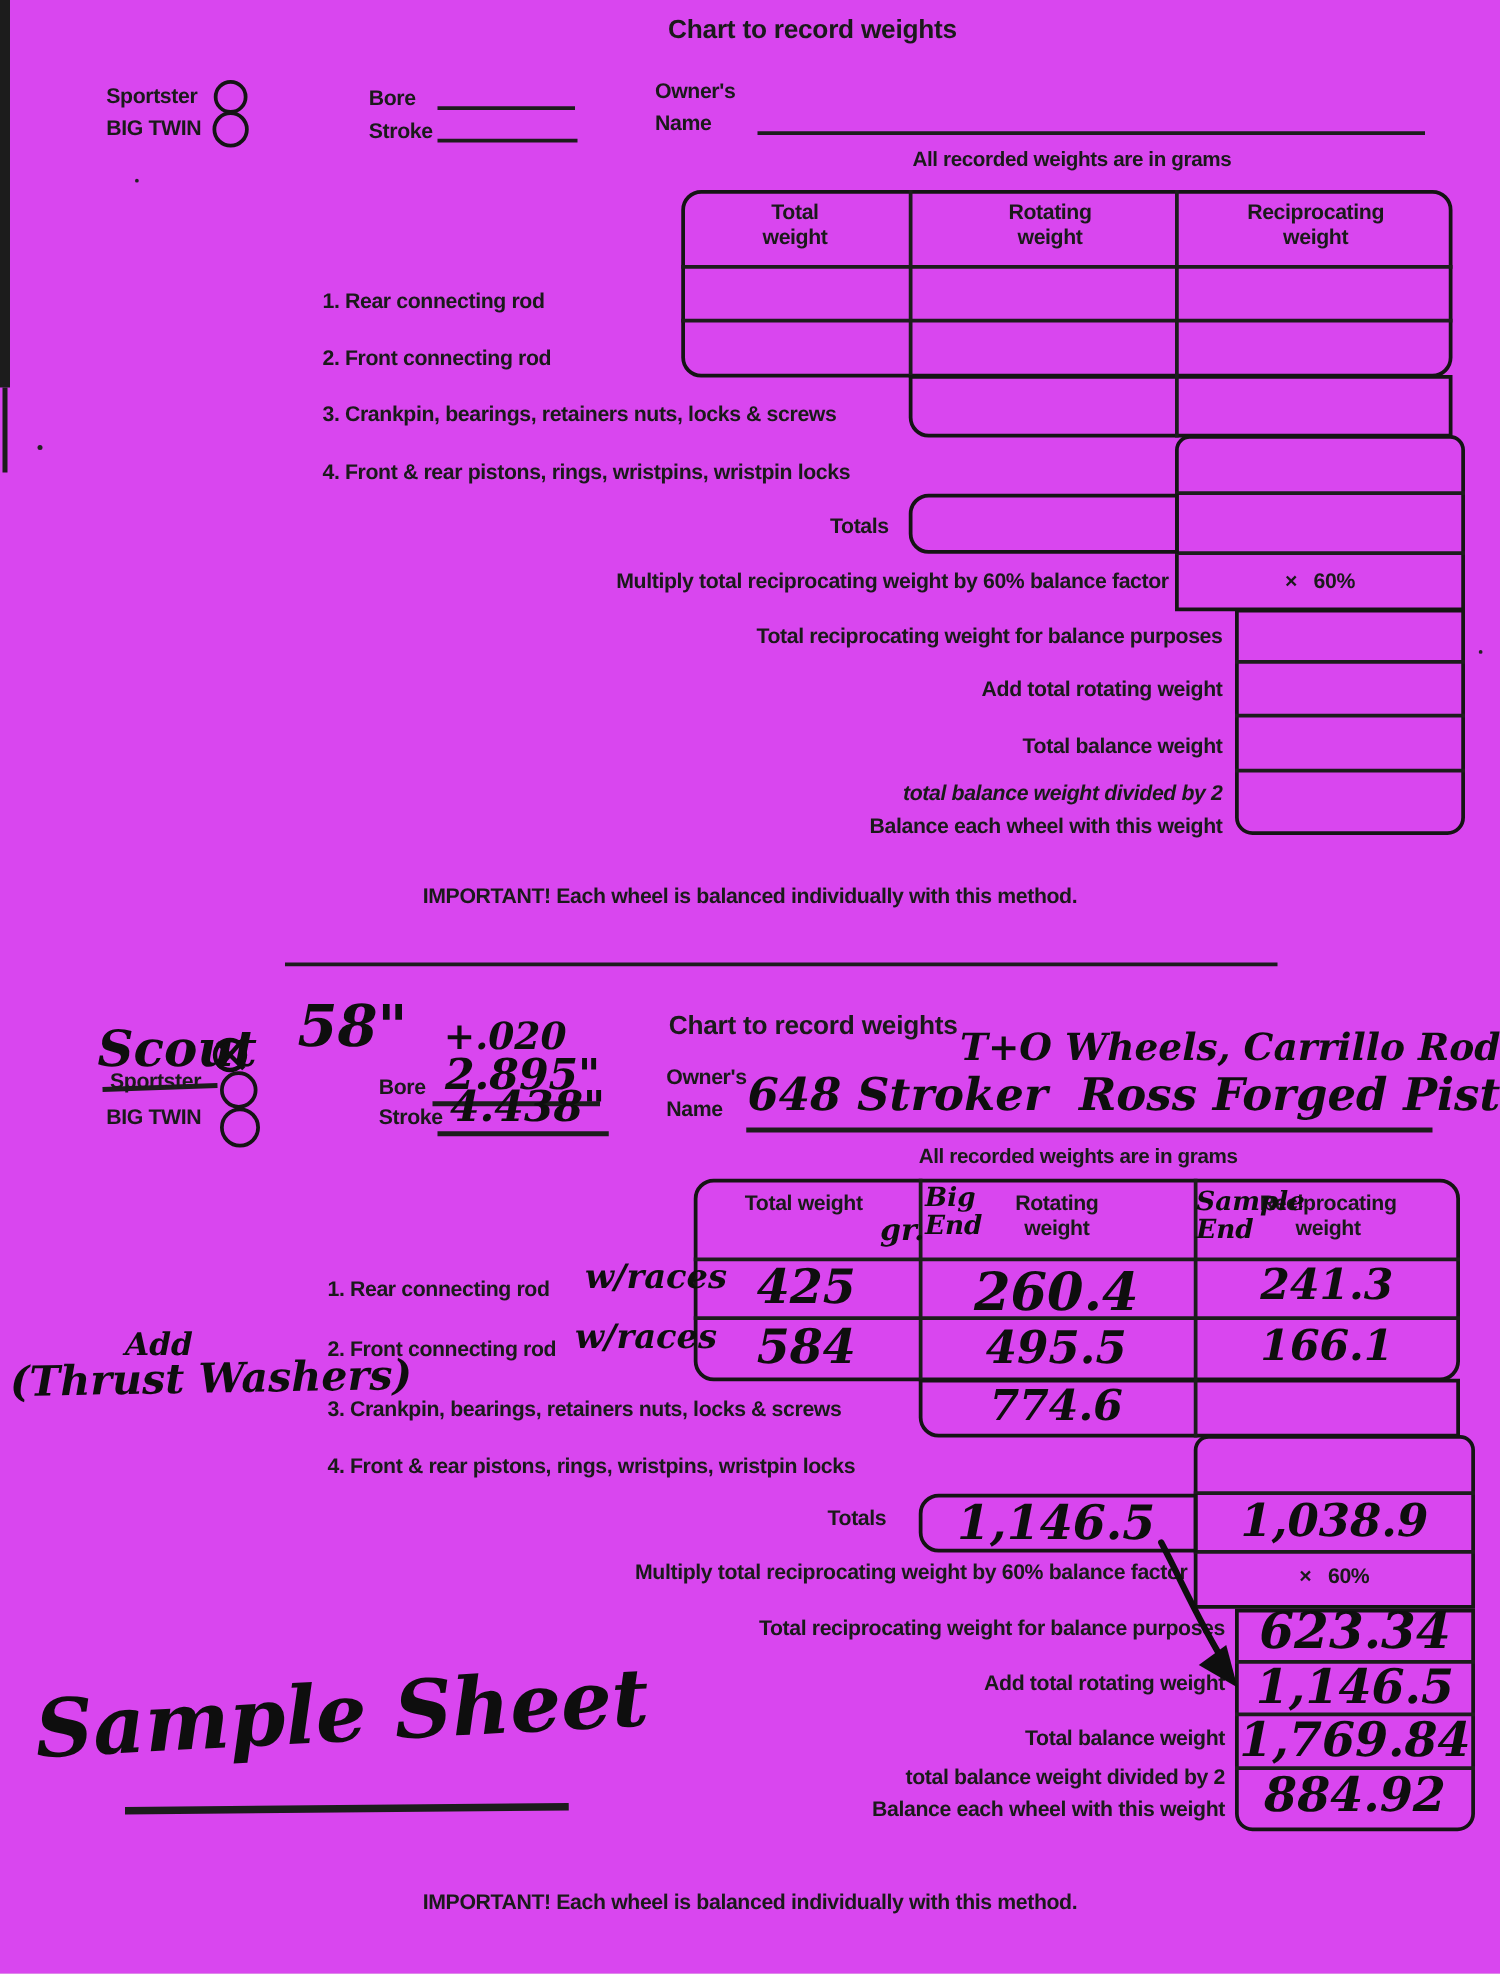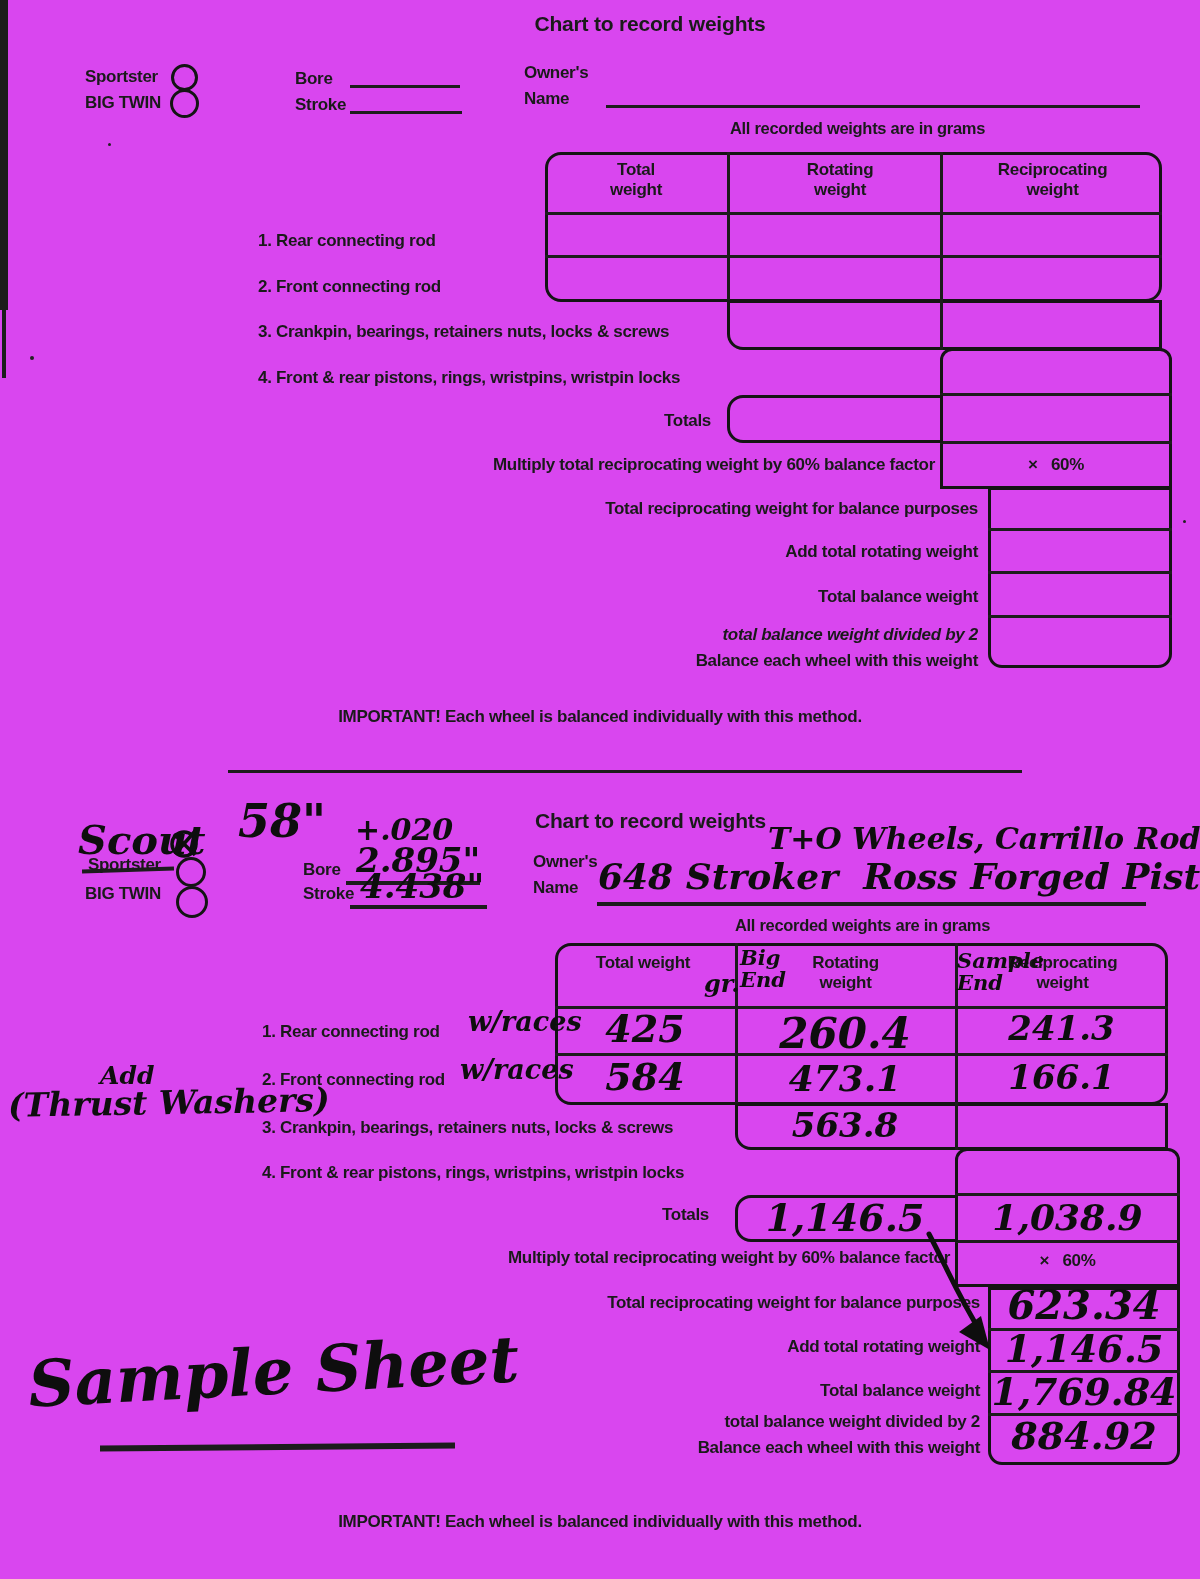--- a/index.html
+++ b/index.html
@@ -178,23 +178,23 @@
   <div class="abs printed rightblock" style="left:400px;top:1293px;width:580px;">Total reciprocating weight for balance purposes</div>
   <div class="abs printed rightblock" style="left:400px;top:1337px;width:580px;">Add total rotating weight</div>
   <div class="abs printed rightblock" style="left:400px;top:1381px;width:580px;">Total balance weight</div>
   <div class="abs printed rightblock" style="left:400px;top:1412px;width:580px;">total balance weight divided by 2</div>
   <div class="abs printed rightblock" style="left:400px;top:1438px;width:580px;">Balance each wheel with this weight</div>
 
   <div class="abs hw ctr" style="left:555px;top:1010px;width:180px;font-size:38px;">425</div>
   <div class="abs hw ctr" style="left:735px;top:1013px;width:220px;font-size:42px;">260.4</div>
   <div class="abs hw ctr" style="left:955px;top:1011px;width:213px;font-size:34px;">241.3</div>
   <div class="abs hw ctr" style="left:555px;top:1058px;width:180px;font-size:38px;">584</div>
-  <div class="abs hw ctr" style="left:735px;top:1060px;width:220px;font-size:36px;">473.1</div>
+  <div class="abs hw ctr" style="left:735px;top:1060px;width:220px;font-size:36px;">495.5</div>
   <div class="abs hw ctr" style="left:955px;top:1060px;width:213px;font-size:34px;">166.1</div>
-  <div class="abs hw ctr" style="left:735px;top:1108px;width:220px;font-size:34px;">563.8</div>
+  <div class="abs hw ctr" style="left:735px;top:1108px;width:220px;font-size:34px;">774.6</div>
   <div class="abs hw ctr" style="left:735px;top:1199px;width:220px;font-size:38px;">1,146.5</div>
   <div class="abs hw ctr" style="left:955px;top:1199px;width:225px;font-size:36px;">1,038.9</div>
   <div class="abs hw ctr" style="left:988px;top:1285px;width:192px;font-size:40px;">623.34</div>
   <div class="abs hw ctr" style="left:988px;top:1330px;width:192px;font-size:38px;">1,146.5</div>
   <div class="abs hw ctr" style="left:988px;top:1373px;width:192px;font-size:38px;">1,769.84</div>
   <div class="abs hw ctr" style="left:988px;top:1417px;width:192px;font-size:38px;">884.92</div>
 
   <div class="abs" style="left:895px;top:1228px;">
     <svg width="120" height="135" viewBox="0 0 120 135">
       <path d="M 34 6 C 52 40, 62 66, 88 108" fill="none" stroke="#0e0e0e" stroke-width="5" stroke-linecap="round"></path>

